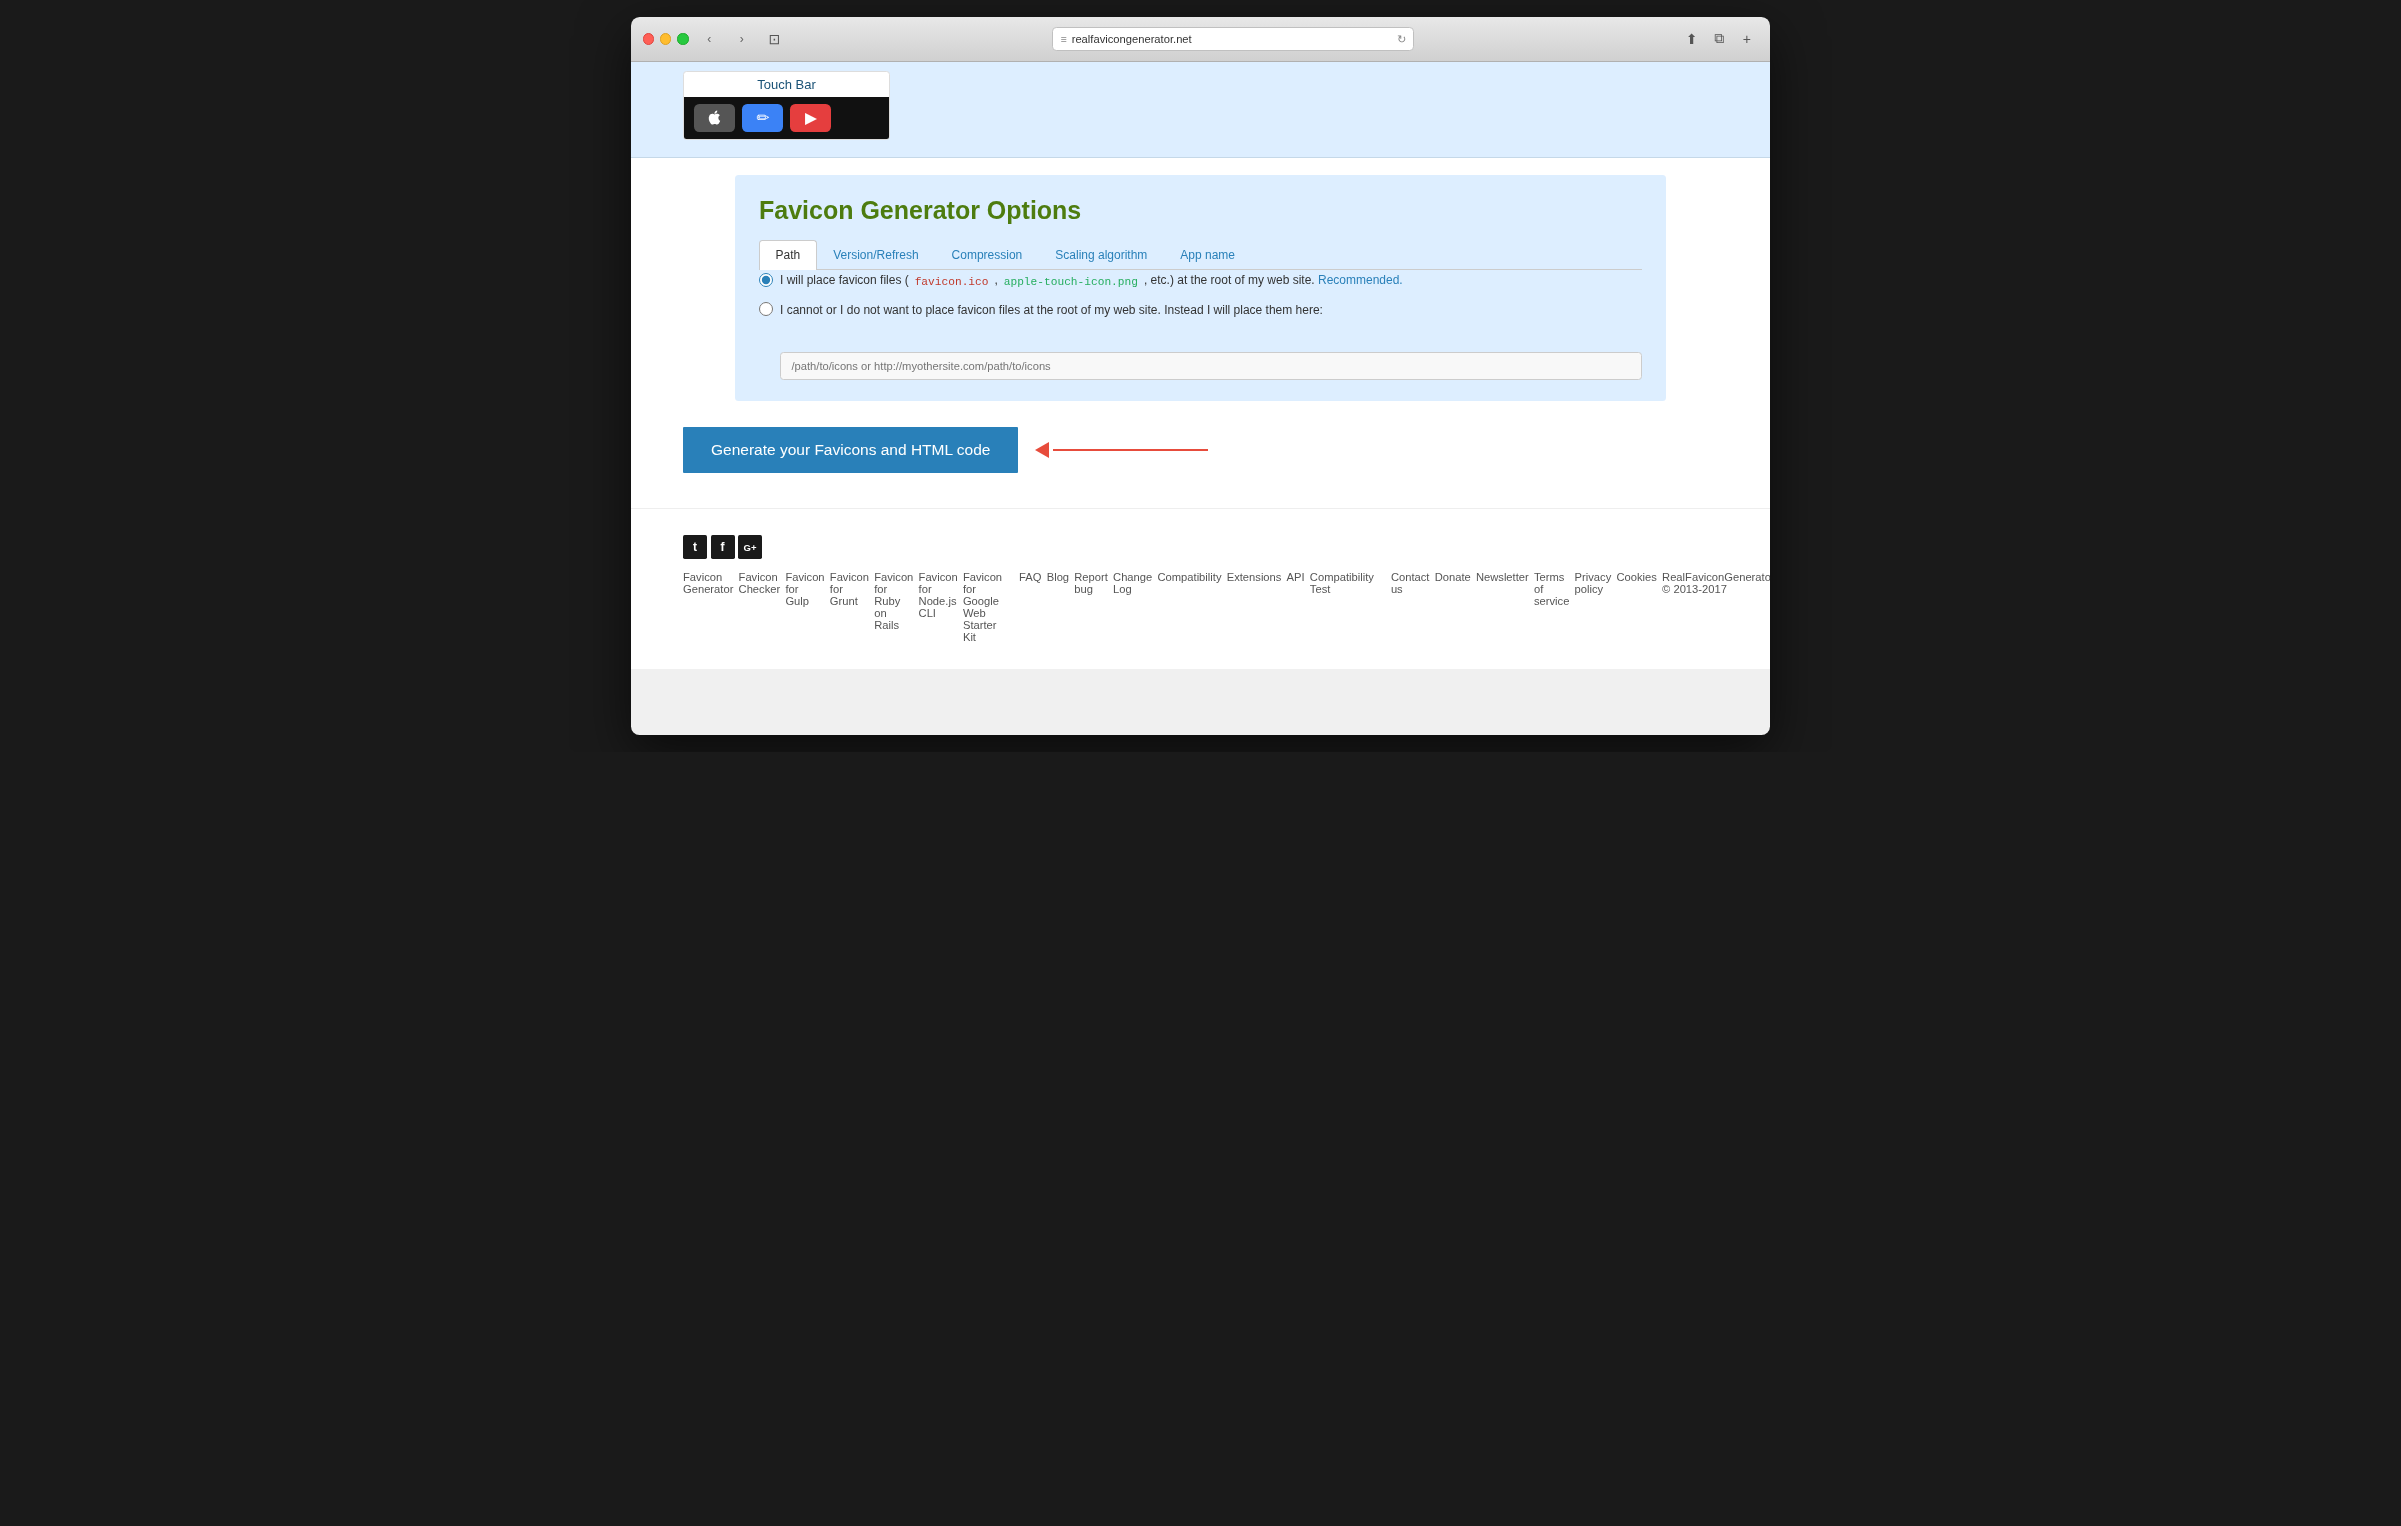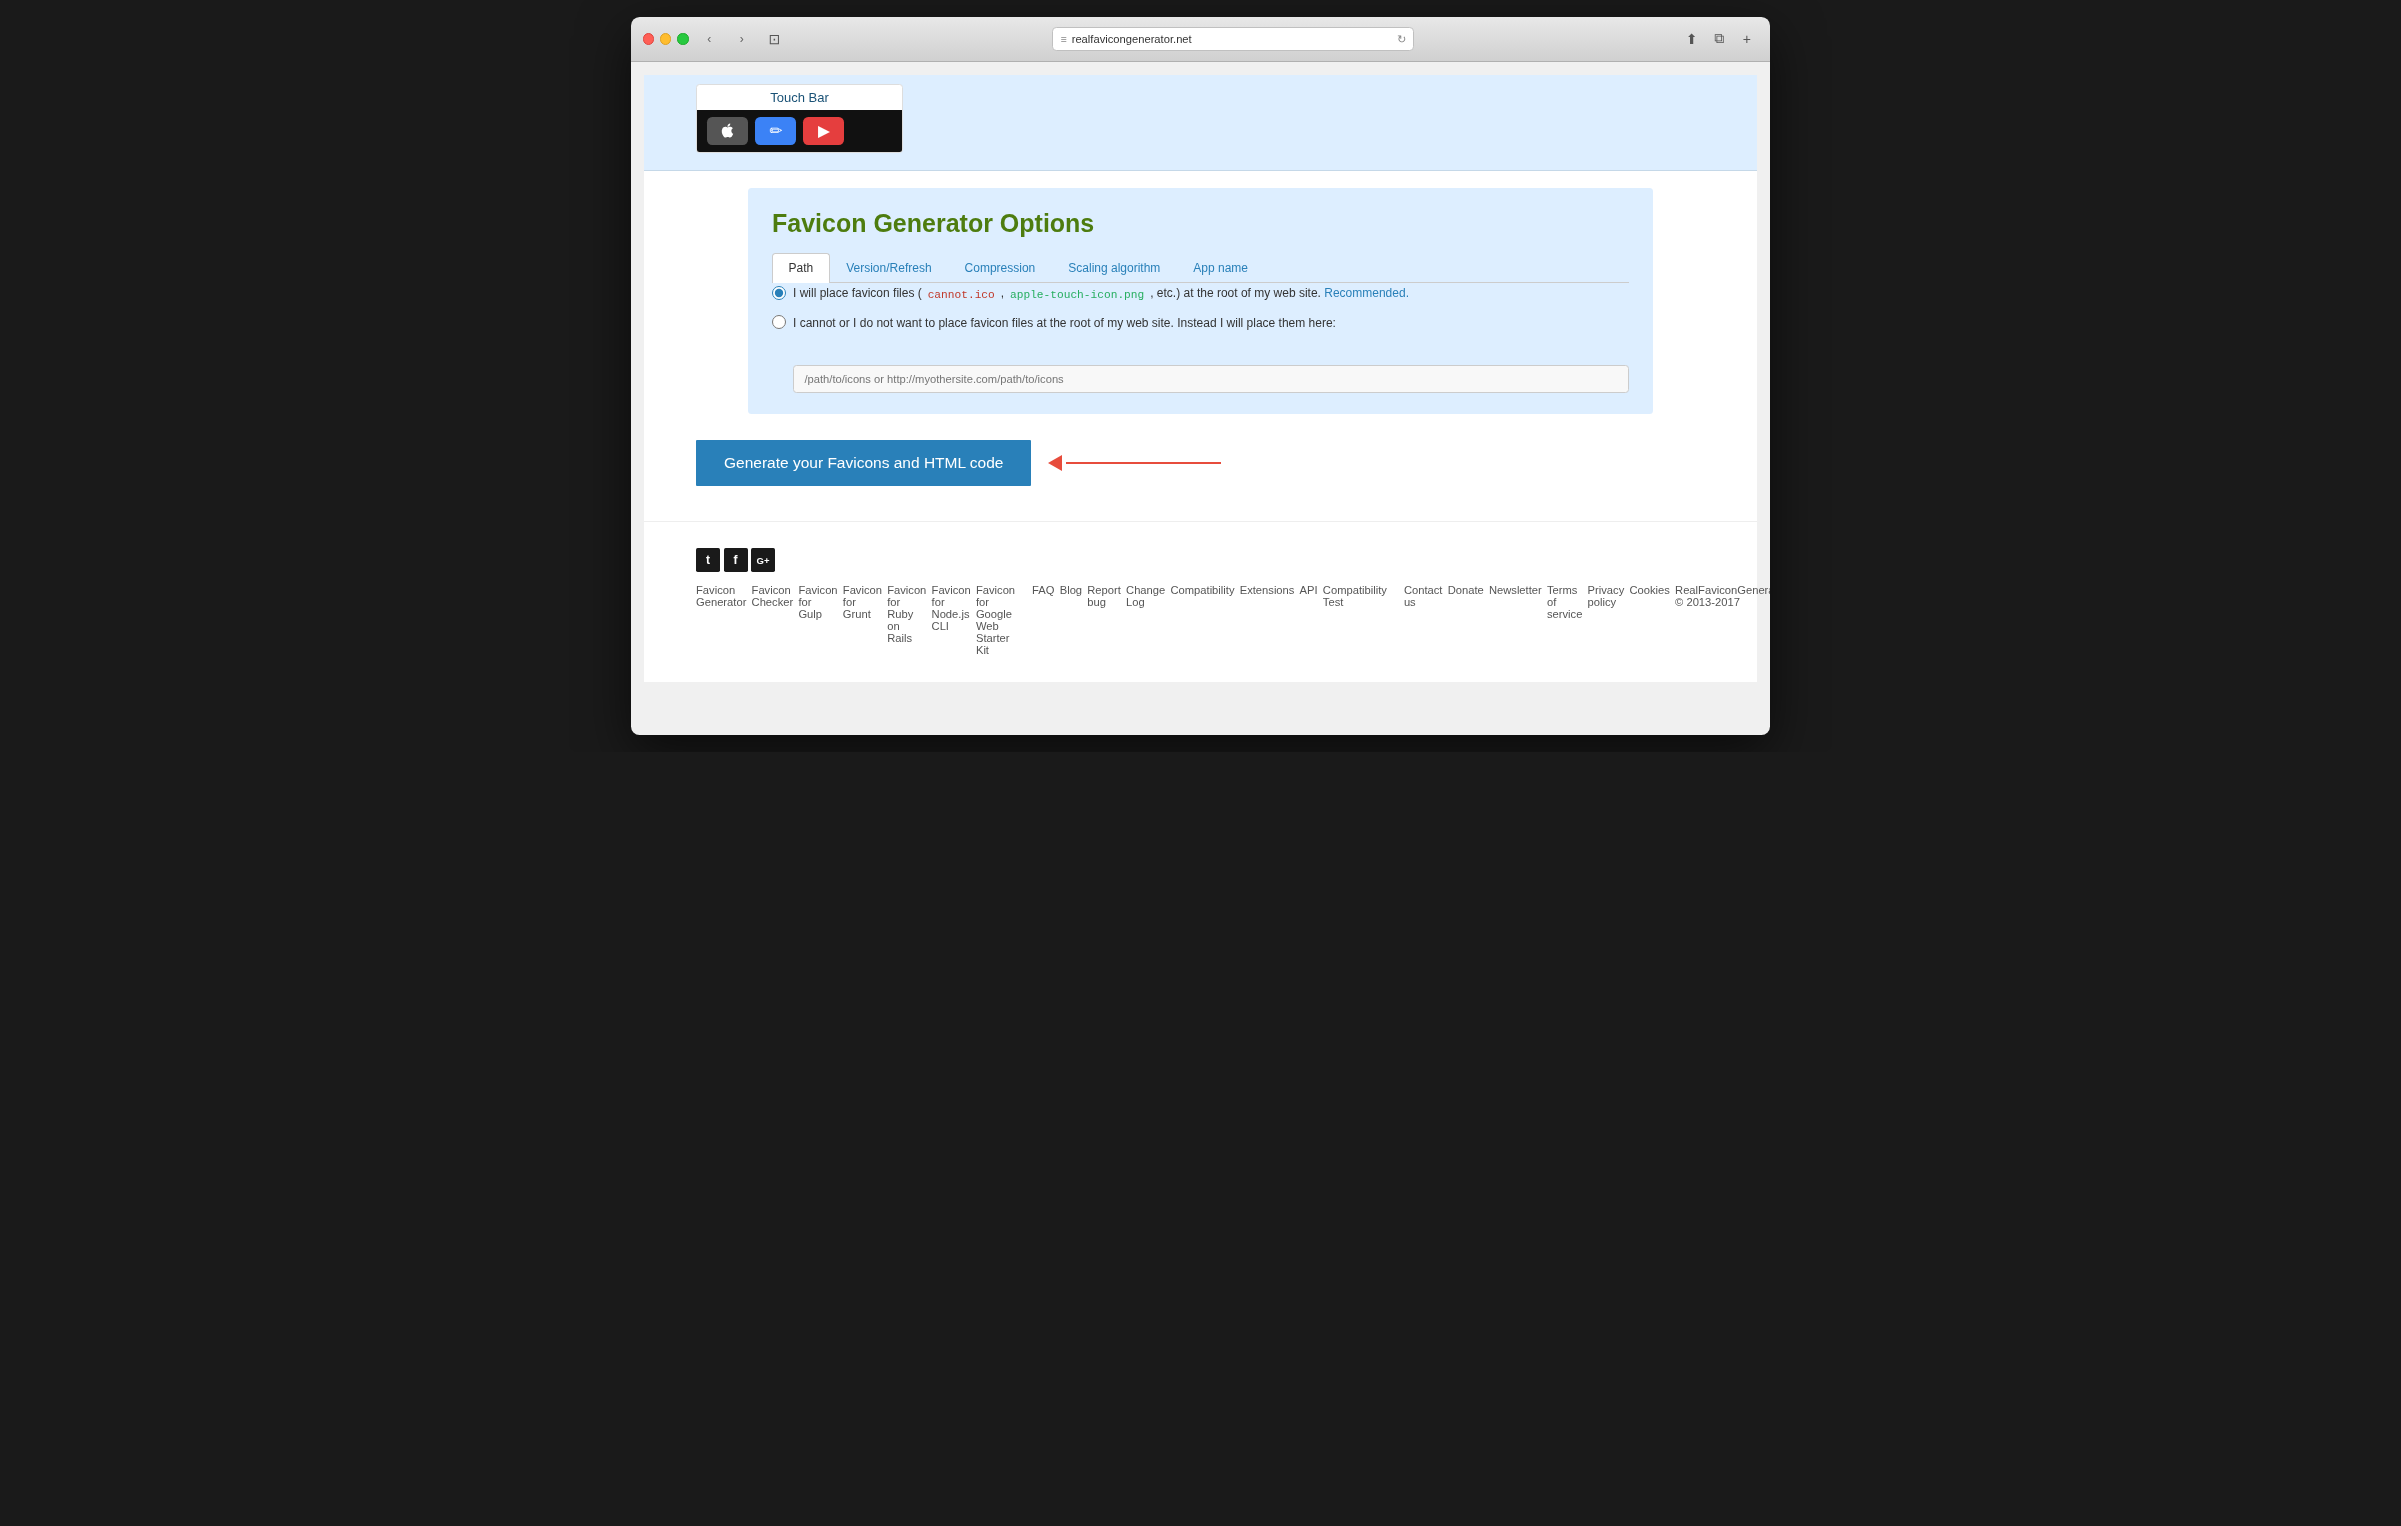--- a/index.html
+++ b/index.html
@@ -109,21 +109,21 @@
       display: flex;
       align-items: center;
       justify-content: center;
     }
 
     
     .browser-content {
       background: #f0f0f0;
       min-height: 673px;
       overflow-y: auto;
-      padding: 13px;
+      padding: 0;
     }
 
     
     .touch-bar-section {
       background: #ddeeff;
       padding: 8.6px 52px 17px 52px;
       border-bottom: 0.9px solid #c5d8e8;
     }
 
     .touch-bar-card {
@@ -416,21 +416,21 @@
             <a class="tab">Compression</a>
             <a class="tab">Scaling algorithm</a>
             <a class="tab">App name</a>
           </div>
 
           
           <div class="radio-option">
             <input type="radio" name="path_option" id="root" checked="" style="">
             <label for="root" class="radio-label">
               I will place favicon files (
-              <span class="code-inline code-red">cannot.ico</span>
+              <span class="code-inline code-red">favicon.ico</span>
               ,
               <span class="code-inline code-green">apple-touch-icon.png</span>
               , etc.) at the root of my web site.
               <span class="recommended">Recommended.</span>
             </label>
           </div>
 
           
           <div class="radio-option">
             <input type="radio" name="path_option" id="custom" style="">

